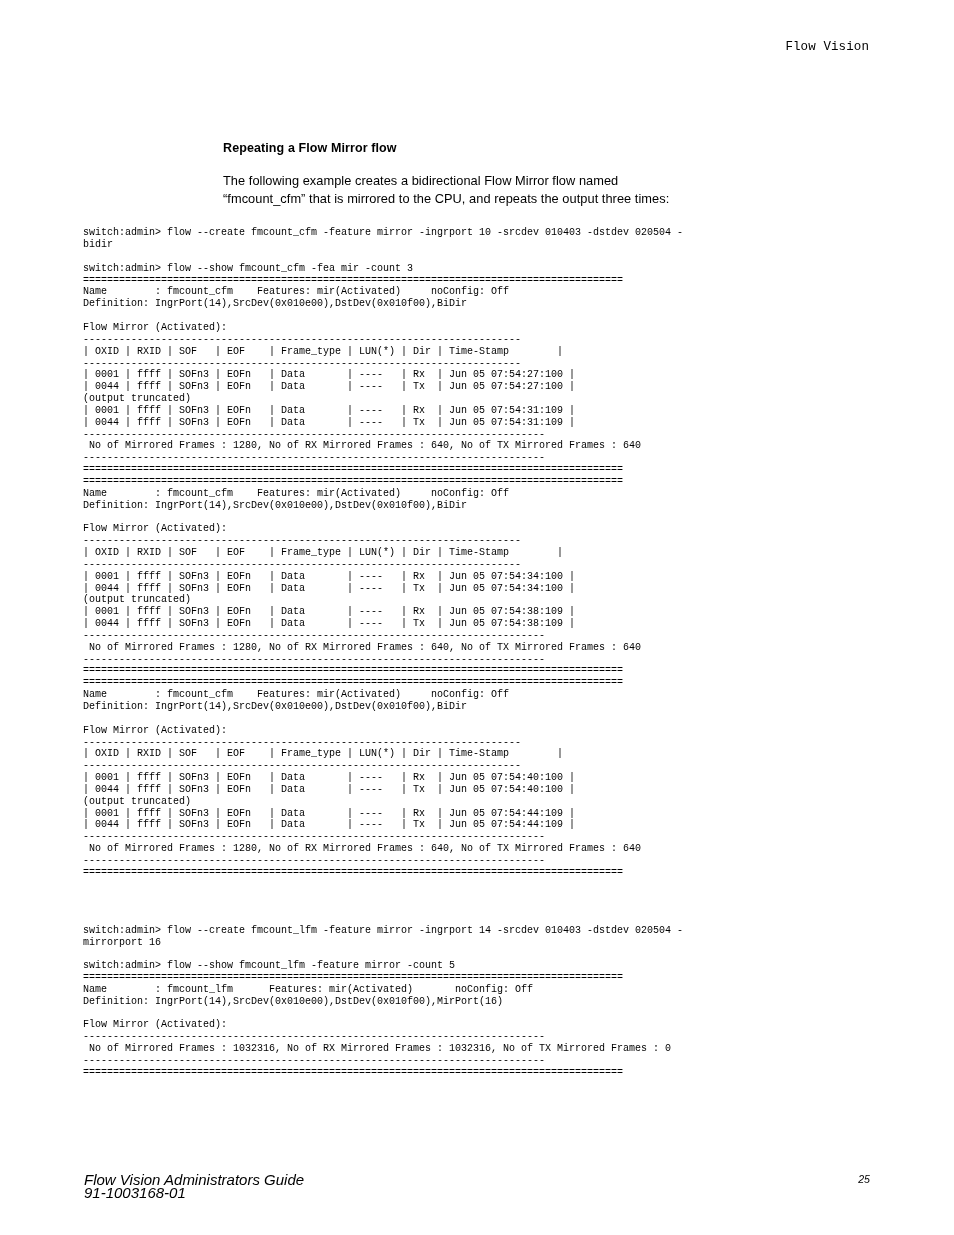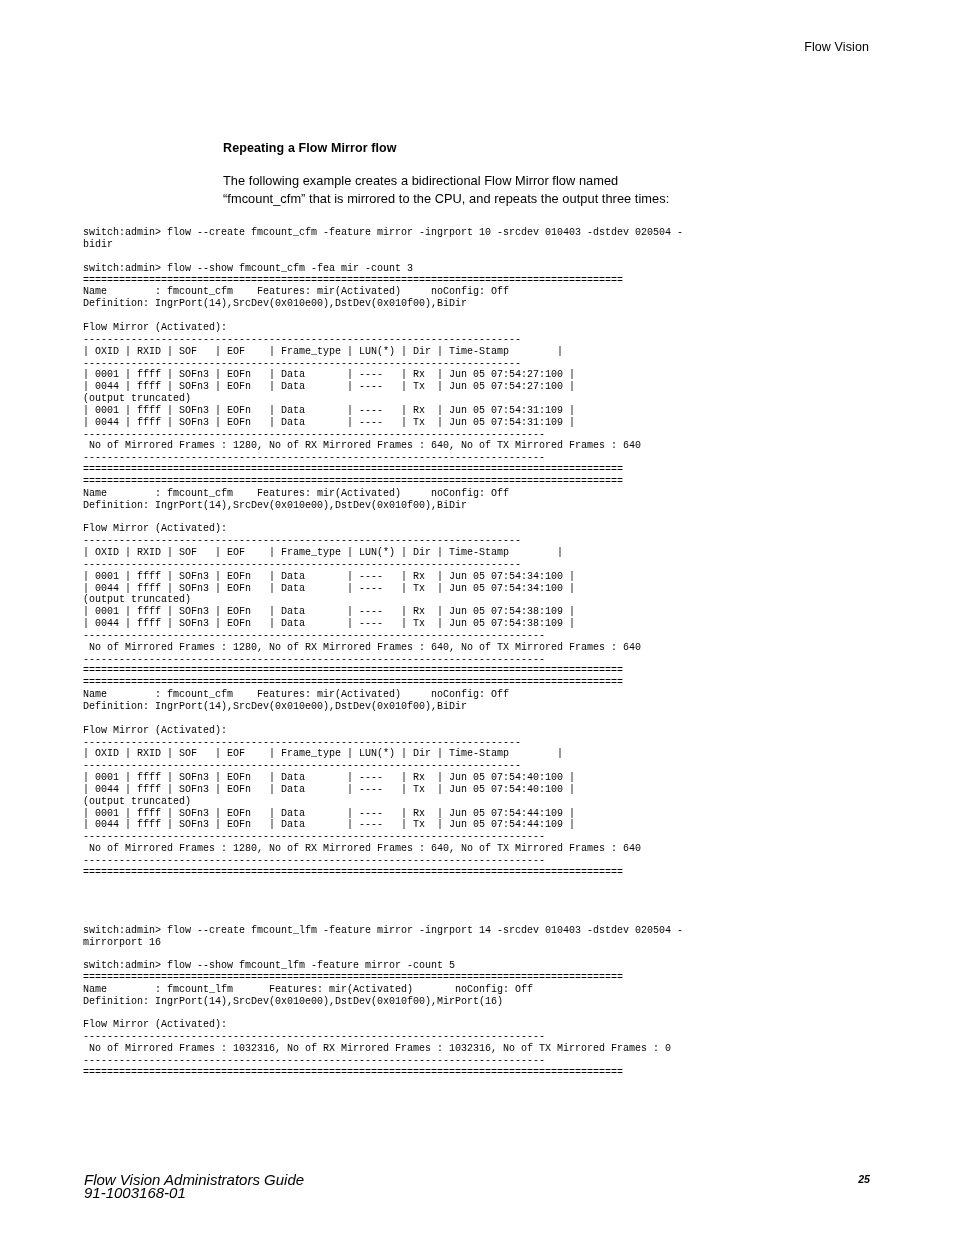--- a/index.html
+++ b/index.html
@@ -22,21 +22,21 @@
     width: 954px;
     height: 1235px;
     box-sizing: border-box;
   }
 
   
   .running-header {
     position: absolute;
     top: 40px;
     right: 85px;
-    font-family: Liberation Sans, sans-serif;
+    font-family: Liberation Mono, monospace;
     font-size: 12.5px;
     font-weight: 400;
     color: #000000;
     letter-spacing: 0.1px;
   }
 
   
   .content {
     position: absolute;
     top: 140px;
@@ -104,21 +104,20 @@
   }
   .footer-right {
     position: absolute;
     right: 0;
     top: 0;
     font-family: "Liberation Sans", sans-serif;
     font-style: italic;
     font-size: 10.6px;
     line-height: 13px;
     color: #000000;
-    font-weight: bold;
   }
 </style>
 </head>
 <body>
 
 <div class="page">
 
   <div class="running-header">Flow Vision</div>
 
   <div class="content">

